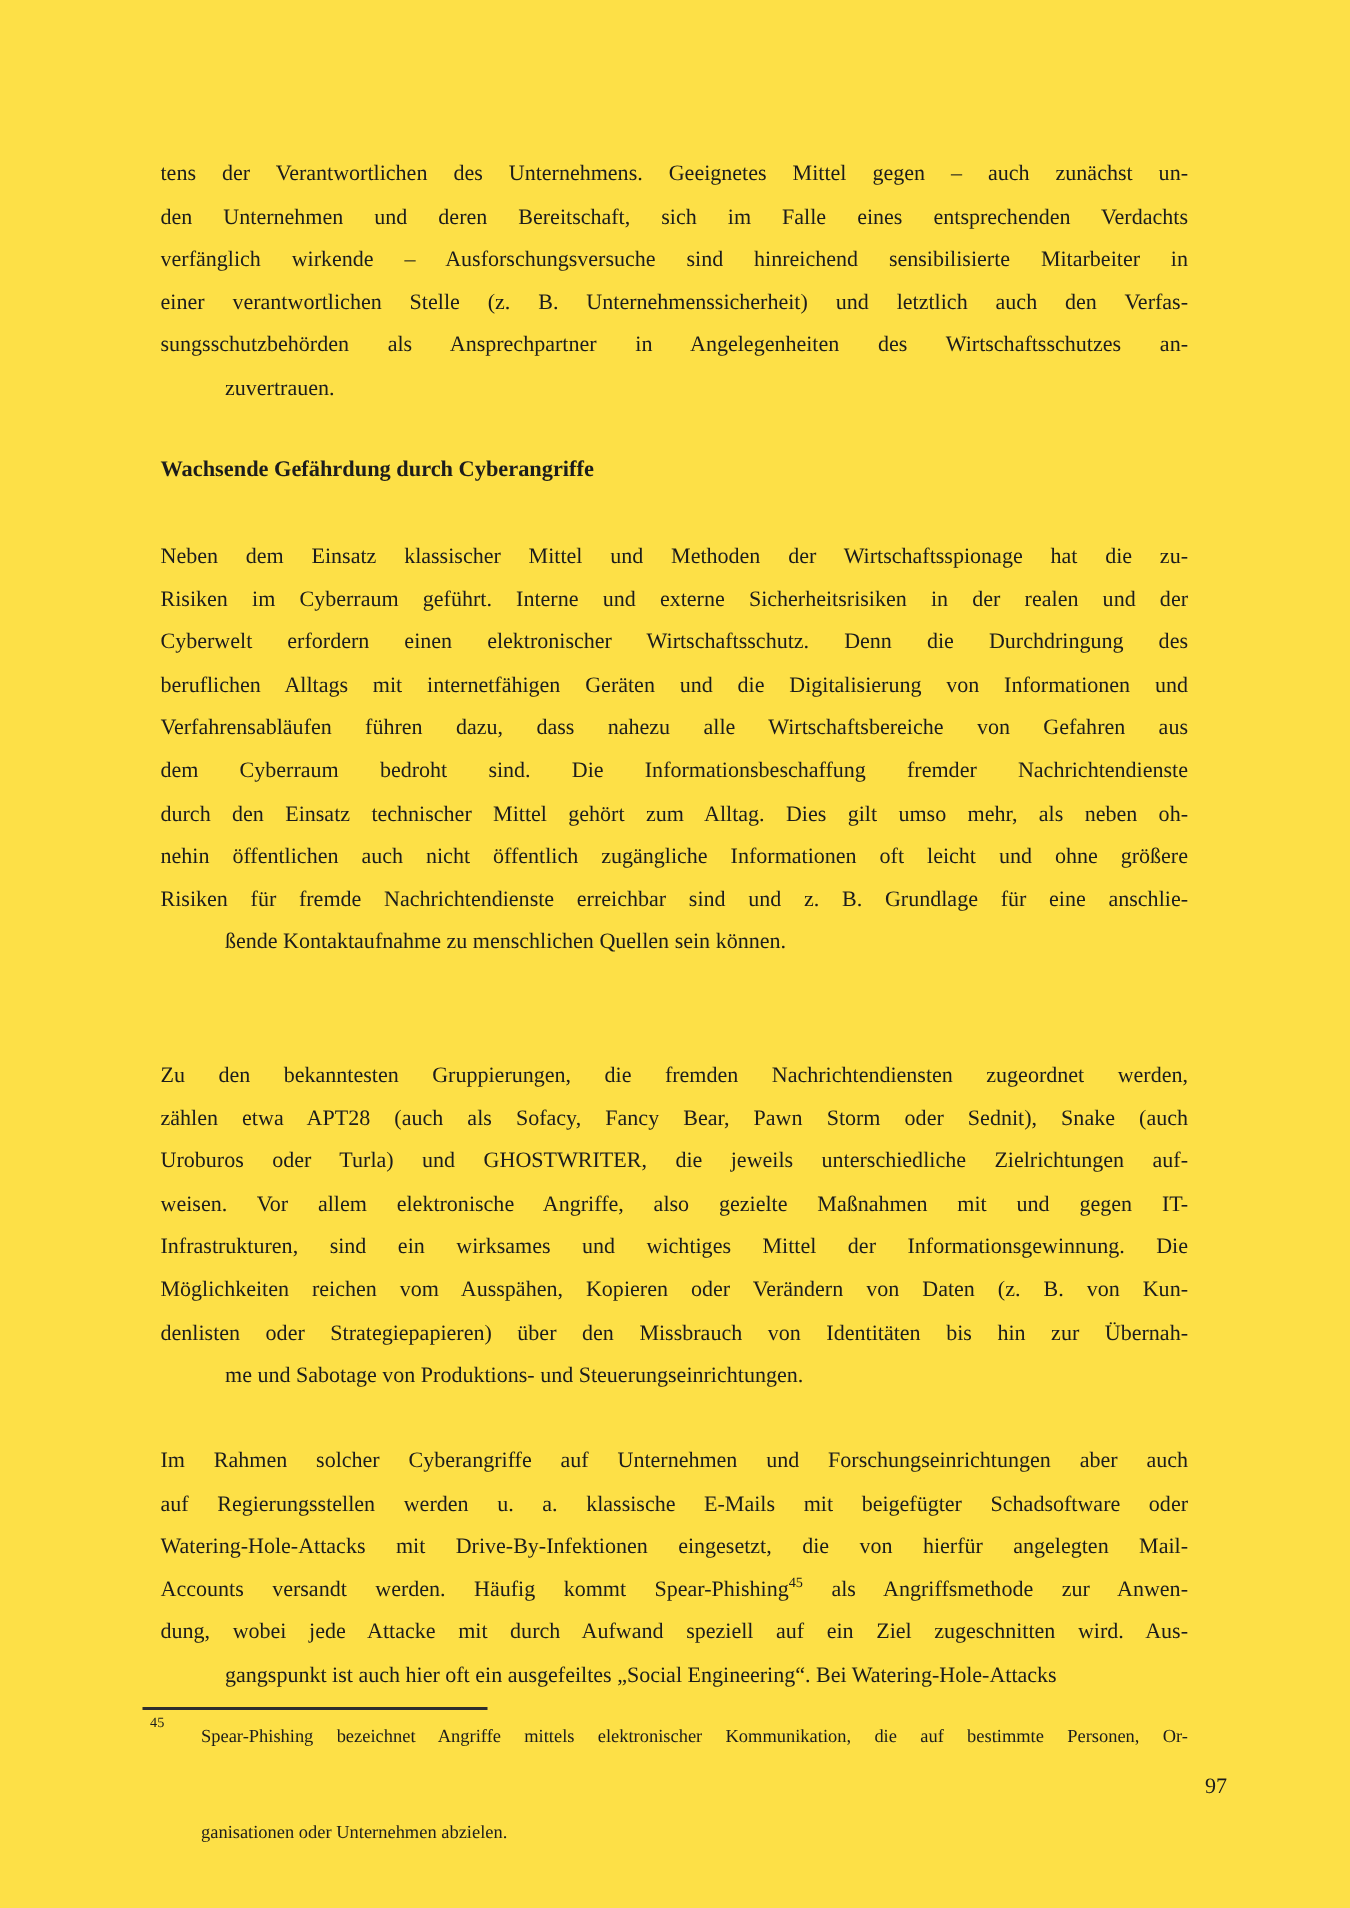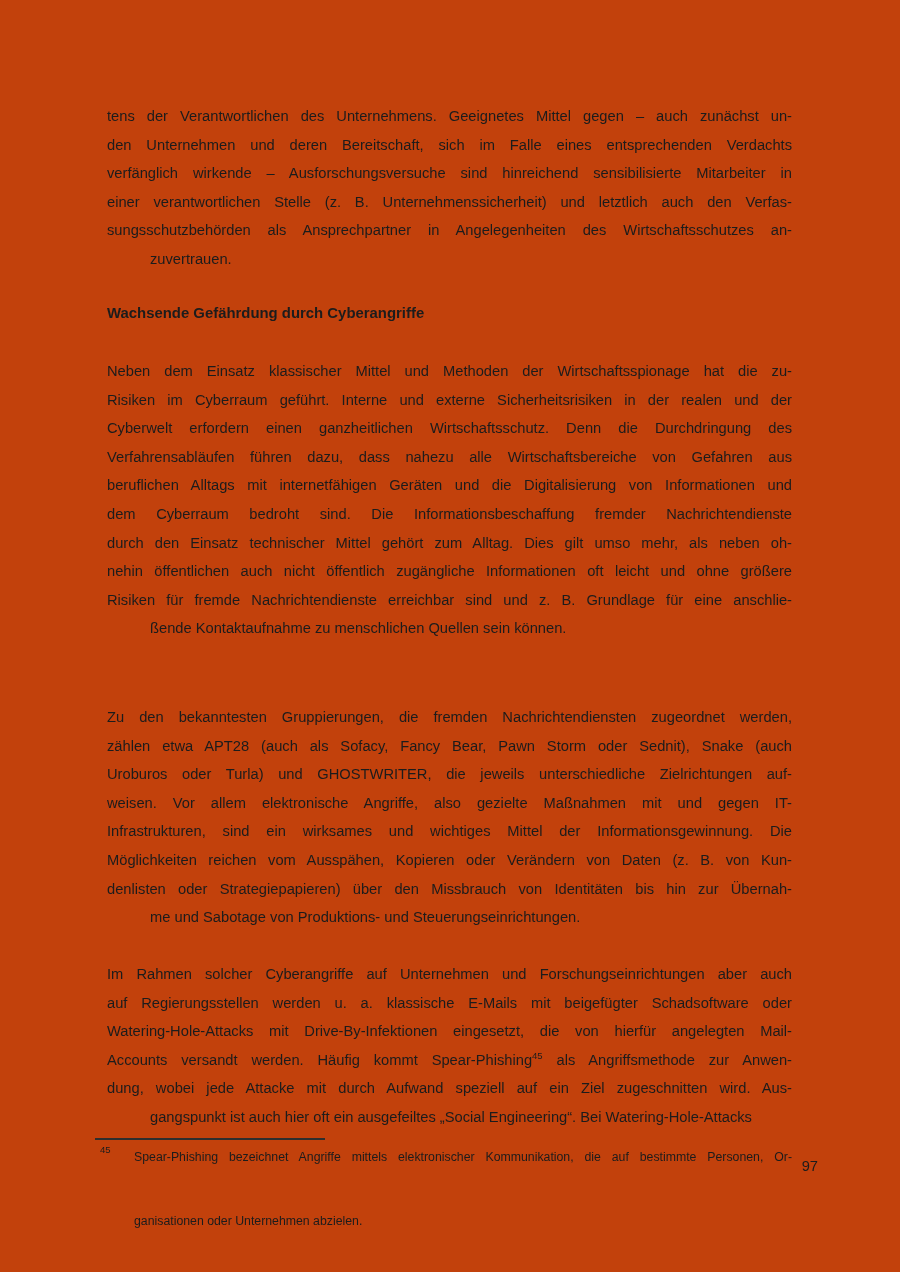--- a/index.html
+++ b/index.html
@@ -1,21 +1,21 @@
 <!DOCTYPE html>
 <html lang="de"><head>
 <meta charset="utf-8">
 <style>
   html, body { margin: 0; padding: 0; background: #ffffff; }
   .page {
     position: relative;
     width: 900px;
     height: 1272px;
-    background: #c2410c;
-    font-family: Liberation Sans, sans-serif;
+    background: #fde047;
+    font-family: Liberation Serif, serif;
     color: #1c1c1c;
     overflow: hidden;
   }
   .block {
     position: absolute;
     left: 107px;
     width: 685px;
     font-size: 14.7px;
   }
   
@@ -71,21 +71,21 @@
   .footnote .fn-lines .tl {
     height: 19.6px;
     line-height: 19.6px;
     text-align: justify;
     text-align-last: justify;
     overflow: hidden;
   }
   .footnote .fn-lines .tl.pl { text-align-last: left; margin-top: 44px; }
   .page-number {
     position: absolute;
-    top: 1152px;
+    top: 1177px;
     right: 82px;
     font-size: 14.7px;
     line-height: 28.6px;
   }
 </style>
 </head>
 <body>
 
 <div class="page">
 
@@ -96,23 +96,23 @@
       <div class="tl">einer verantwortlichen Stelle (z. B. Unternehmenssicherheit) und letztlich auch den Verfas-</div>
       <div class="tl">sungsschutzbehörden als Ansprechpartner in Angelegenheiten des Wirtschaftsschutzes an-</div>
       <div class="tl pl">zuvertrauen.</div>
     </div>
 
   <div class="heading" style="top:299px">Wachsende Gefährdung durch Cyberangriffe</div>
 
   <div class="block" style="top:357px">
       <div class="tl">Neben dem Einsatz klassischer Mittel und Methoden der Wirtschaftsspionage hat die zu-</div>
       <div class="tl">Risiken im Cyberraum geführt. Interne und externe Sicherheitsrisiken in der realen und der</div>
-      <div class="tl">Cyberwelt erfordern einen ganzheitlichen Wirtschaftsschutz. Denn die Durchdringung des</div>
+      <div class="tl">Cyberwelt erfordern einen elektronischer Wirtschaftsschutz. Denn die Durchdringung des</div>
+      <div class="tl">beruflichen Alltags mit internetfähigen Geräten und die Digitalisierung von Informationen und</div>
       <div class="tl">Verfahrensabläufen führen dazu, dass nahezu alle Wirtschaftsbereiche von Gefahren aus</div>
-      <div class="tl">beruflichen Alltags mit internetfähigen Geräten und die Digitalisierung von Informationen und</div>
       <div class="tl">dem Cyberraum bedroht sind. Die Informationsbeschaffung fremder Nachrichtendienste</div>
       <div class="tl">durch den Einsatz technischer Mittel gehört zum Alltag. Dies gilt umso mehr, als neben oh-</div>
       <div class="tl">nehin öffentlichen auch nicht öffentlich zugängliche Informationen oft leicht und ohne größere</div>
       <div class="tl">Risiken für fremde Nachrichtendienste erreichbar sind und z. B. Grundlage für eine anschlie-</div>
       <div class="tl pl">ßende Kontaktaufnahme zu menschlichen Quellen sein können.</div>
     </div>
 
   <div class="block" style="top:703px">
       <div class="tl">Zu den bekanntesten Gruppierungen, die fremden Nachrichtendiensten zugeordnet werden,</div>
       <div class="tl">zählen etwa APT28 (auch als Sofacy, Fancy Bear, Pawn Storm oder Sednit), Snake (auch</div>

